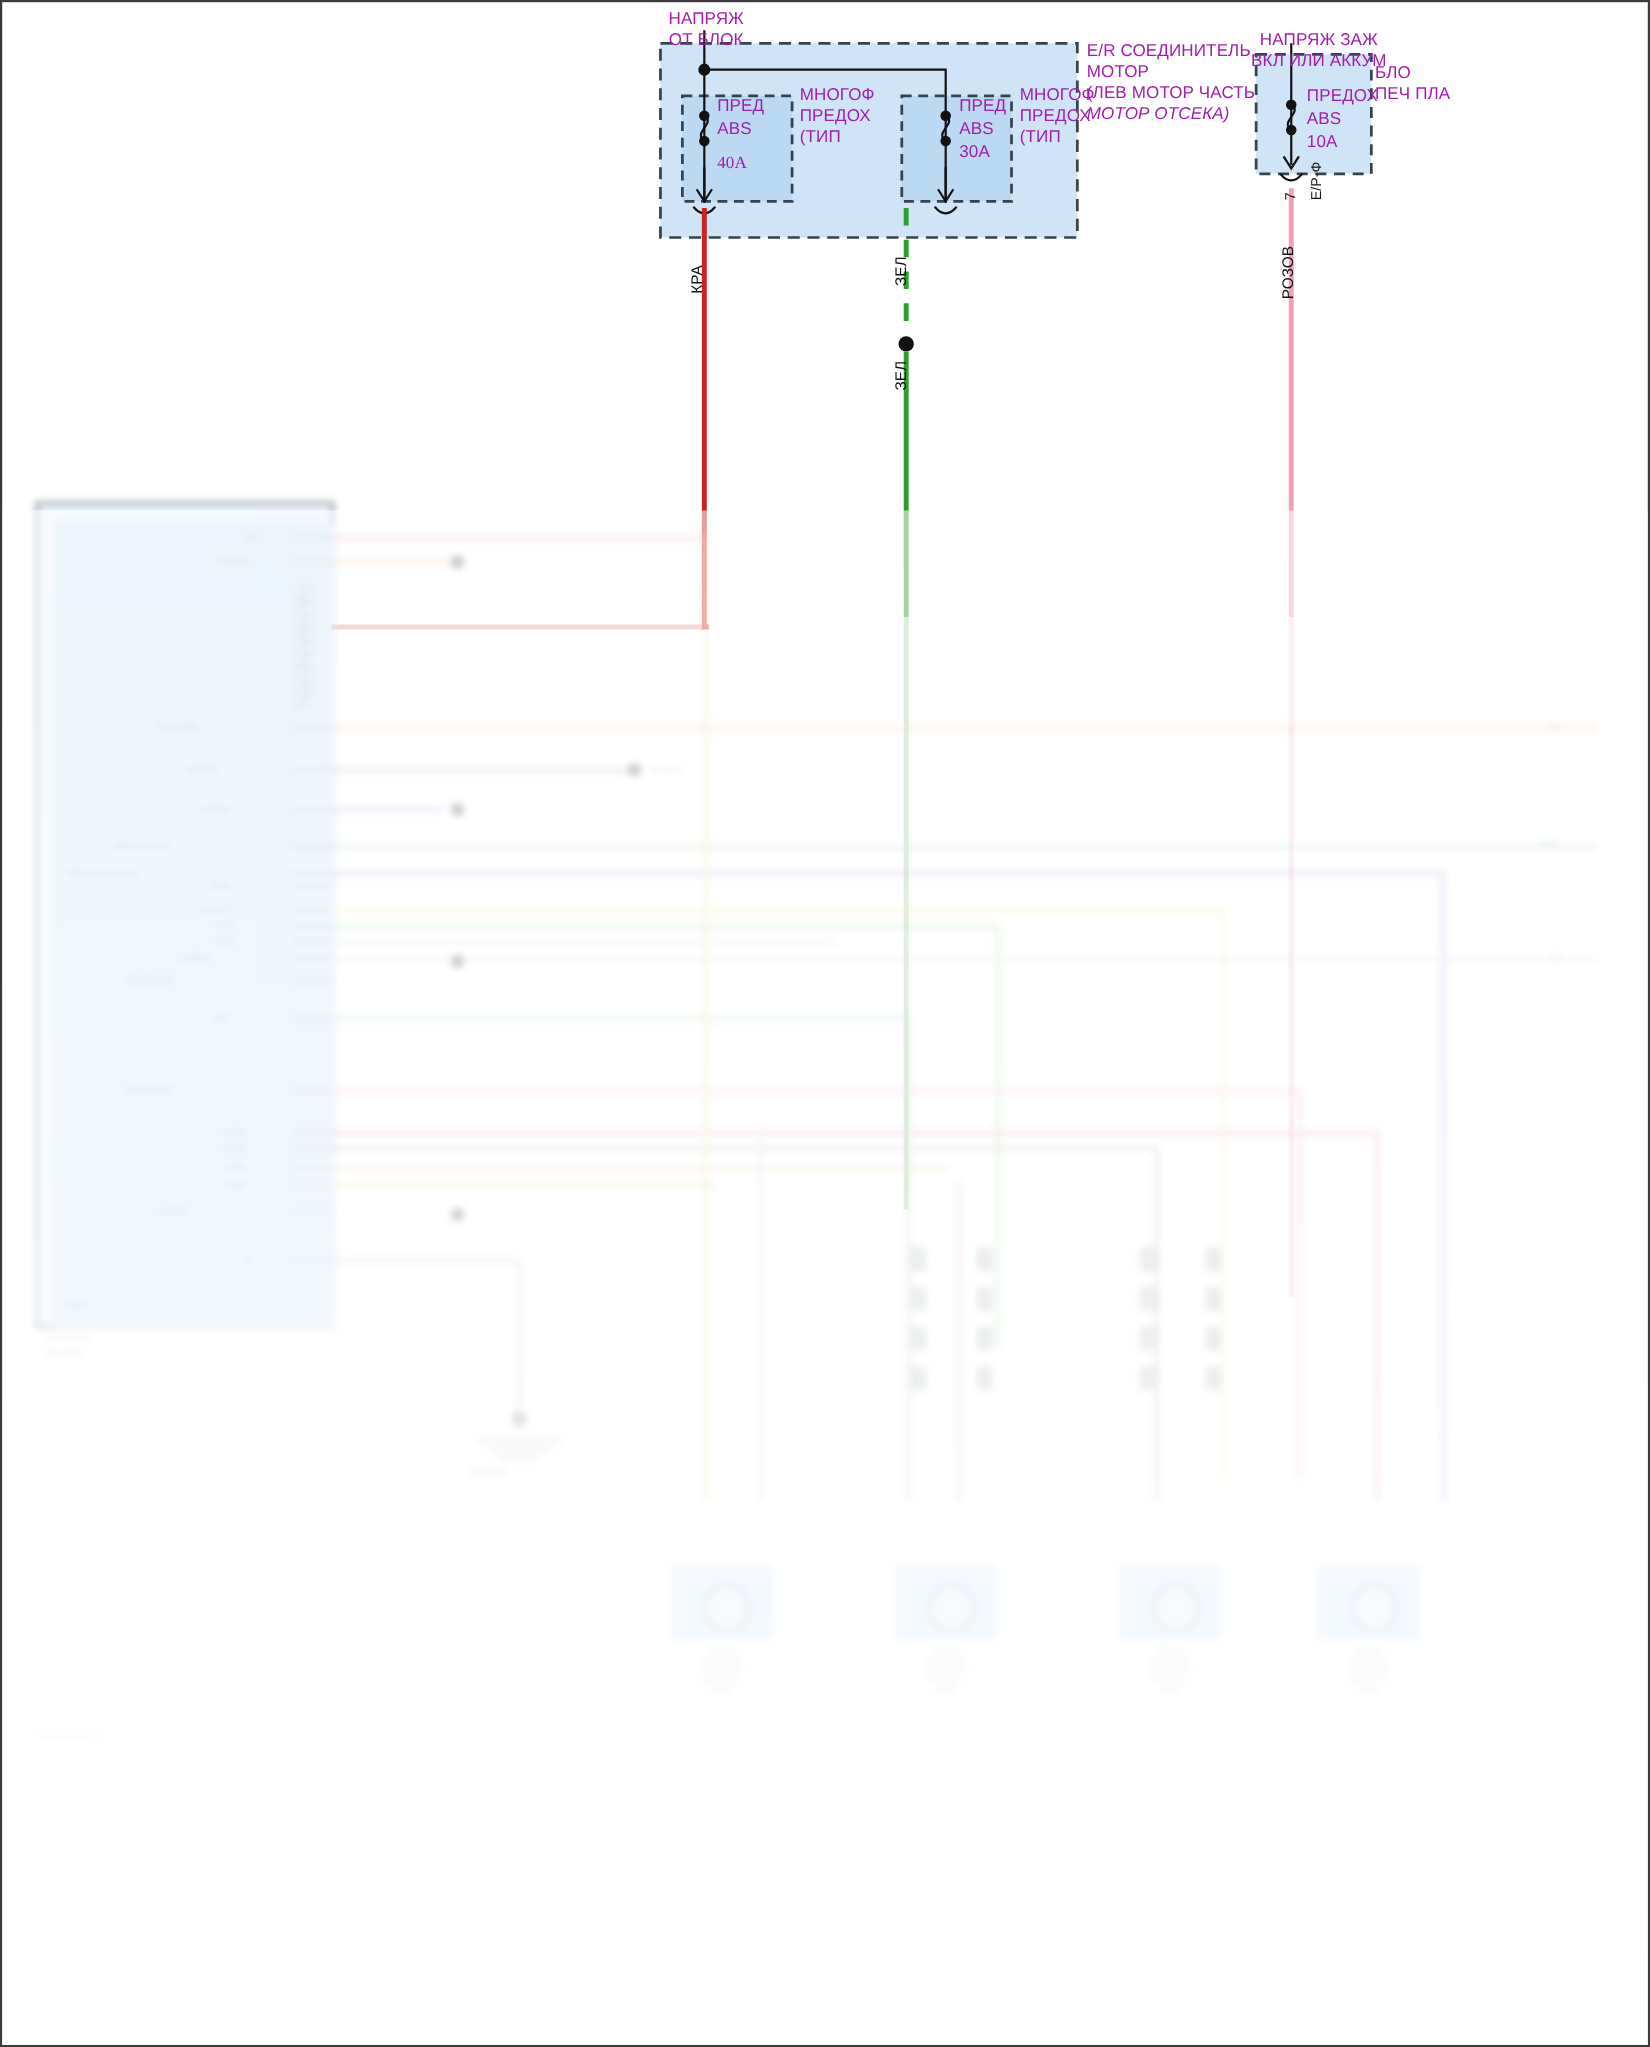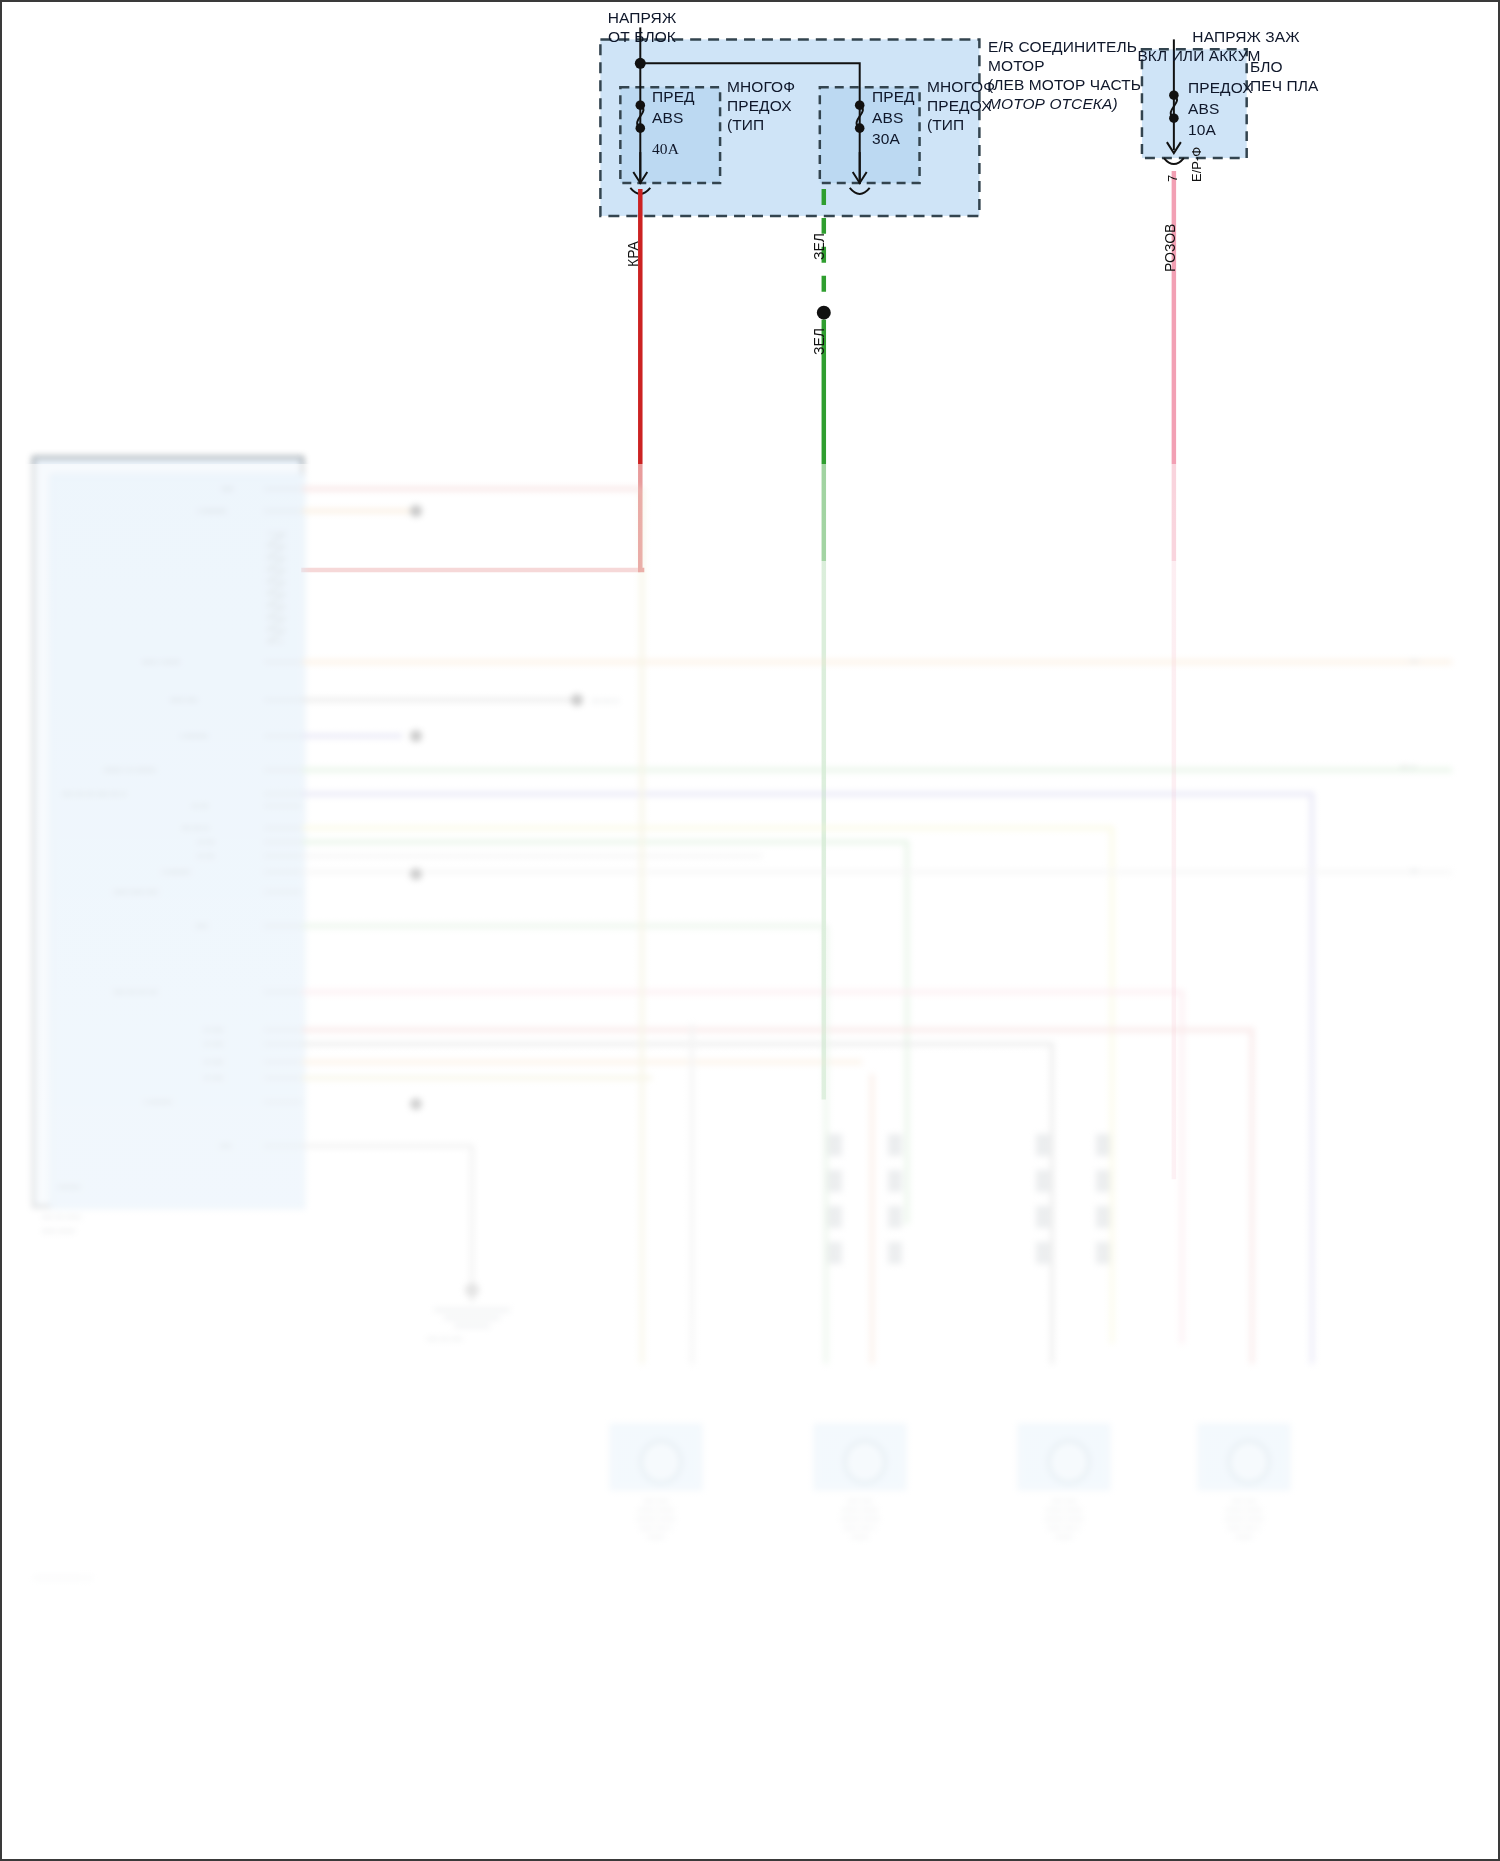--- a/index.html
+++ b/index.html
@@ -20,21 +20,21 @@
     position:absolute;
     inset:0;
     width:100%;
     height:100%;
   }
   
   .lbl{
     position:absolute;
     font-size:15.5px;
     line-height:19px;
-    color:#0f172a;
+    color:#a21caf;
     letter-spacing:0.1px;
     white-space:pre;
     font-weight:400;
   }
   .lbl.c{text-align:center;transform:translateX(-50%);}
   .vlbl{
     position:absolute;
     font-size:14px;
     color:#111;
     white-space:nowrap;
@@ -154,21 +154,21 @@
     <path d="M824,318 L824,560" stroke="#2f9e2f" stroke-width="4.5" fill="none"></path>
     <path d="M824,560 L824,1100" stroke="#2f9e2f" stroke-width="4.5" fill="none" opacity=".40"></path>
 
     <path d="M1175,169 L1175,560" stroke="#f2a0b4" stroke-width="4.5" fill="none"></path>
     <path d="M1175,560 L1175,1180" stroke="#f2a0b4" stroke-width="4.5" fill="none" opacity=".40"></path>
   </svg>
 
   <div class="lbl c" style="left:640px;top:6px;"><span>НАПРЯЖ</span></div>
   <div class="lbl c" style="left:640px;top:25px;"><span>ОТ БЛОК</span></div>
 
-  <div class="lbl c" style="left:1197px;top:25px;margin-left:47px;"><span>НАПРЯЖ ЗАЖ</span></div>
+  <div class="lbl c" style="left:1197px;top:25px;"><span>НАПРЯЖ ЗАЖ</span></div>
   <div class="lbl c" style="left:1197px;top:44px;"><span>ВКЛ ИЛИ АККУМ</span></div>
 
   <div class="lbl" style="left:986px;top:35px;"><span>E/R СОЕДИНИТЕЛЬ</span></div>
   <div class="lbl" style="left:986px;top:54px;"><span>МОТОР</span></div>
   <div class="lbl" style="left:986px;top:73px;"><span>(ЛЕВ МОТОР ЧАСТЬ</span></div>
   <div class="lbl" style="left:986px;top:92px;font-style:italic;"><span>МОТОР ОТСЕКА)</span></div>
 
   <div class="lbl" style="left:1248px;top:55px;"><span>БЛО</span></div>
   <div class="lbl" style="left:1248px;top:74px;"><span>ПЕЧ ПЛА</span></div>
 

